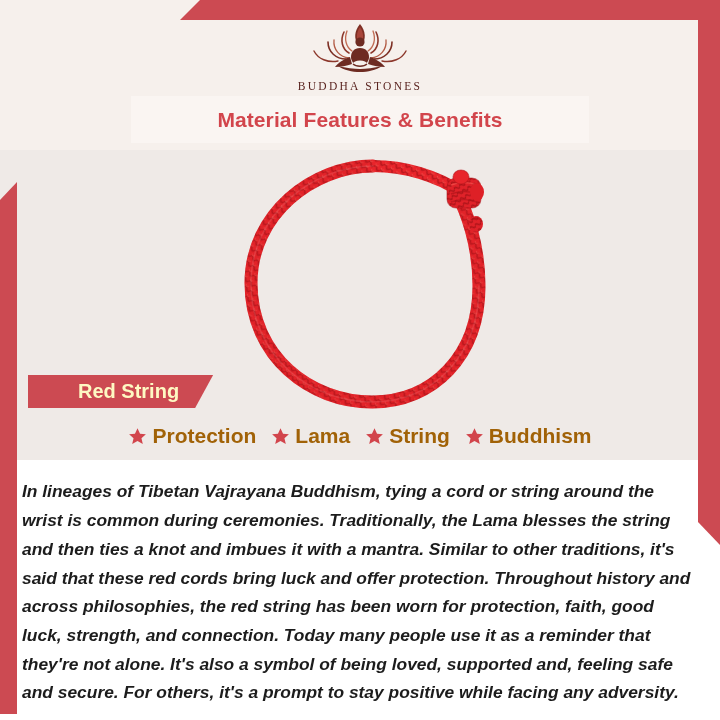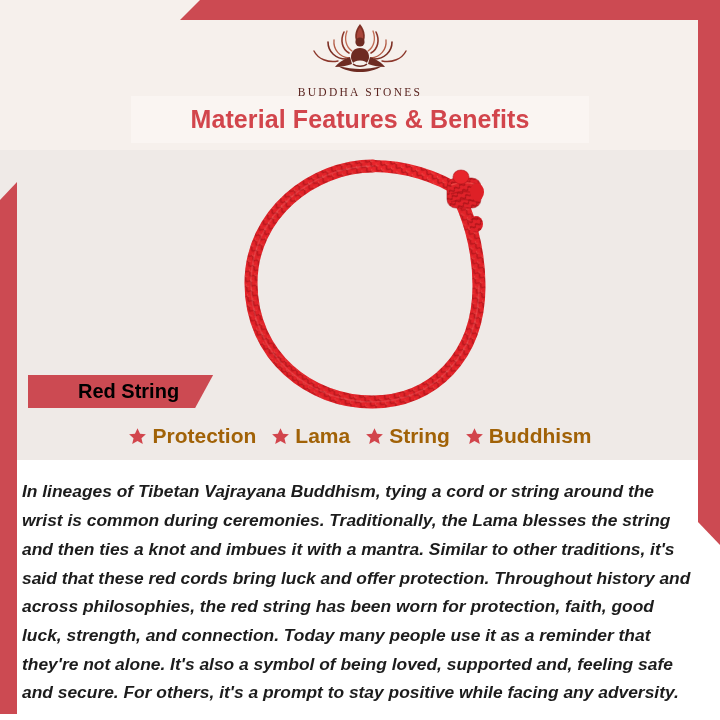--- a/index.html
+++ b/index.html
@@ -73,40 +73,40 @@
     text-align: center;
   }
   .brand-mark {
     display: block;
     margin: 0 auto;
     width: 112px;
     height: 58px;
   }
   .brand-name {
     display: block;
-    margin-top: 10px;
+    margin-top: 4px;
     font-family: "Liberation Serif", serif;
     font-size: 11.5px;
     letter-spacing: 2.3px;
     color: #5a2420;
     font-weight: 400;
   }
 
   
   .title-banner {
     position: absolute;
     left: 131px; top: 96px;
     width: 458px; height: 47px;
     background: #faf5f2;
     display: flex;
     align-items: center;
     justify-content: center;
   }
   .title-text {
-    font-size: 25px;
+    font-size: 21px;
     font-weight: bold;
     color: #d2454c;
     letter-spacing: 0.1px;
     white-space: nowrap;
   }
 
   
   .product {
     position: absolute;
     left: 225px; top: 152px;
@@ -121,21 +121,21 @@
     height: 33px;
     padding: 0 34px 0 50px;
     background: #cc4a52;
     clip-path: polygon(0 0, 100% 0, calc(100% - 18px) 100%, 0 100%);
     display: flex;
     align-items: center;
   }
   .ribbon-text {
     font-size: 20px;
     font-weight: bold;
-    color: #000000;
+    color: #fef9c3;
     white-space: nowrap;
   }
 
   
   .benefits {
     position: absolute;
     left: 0; top: 419px;
     width: 720px; height: 34px;
     display: flex;
     align-items: center;

